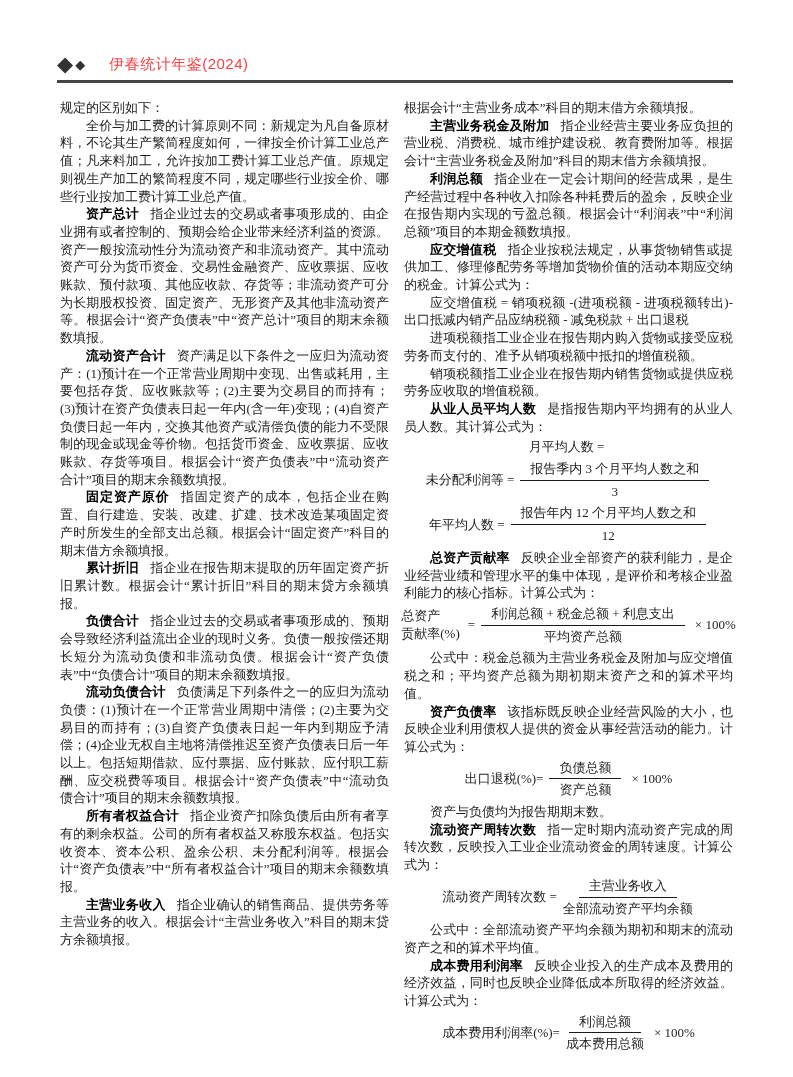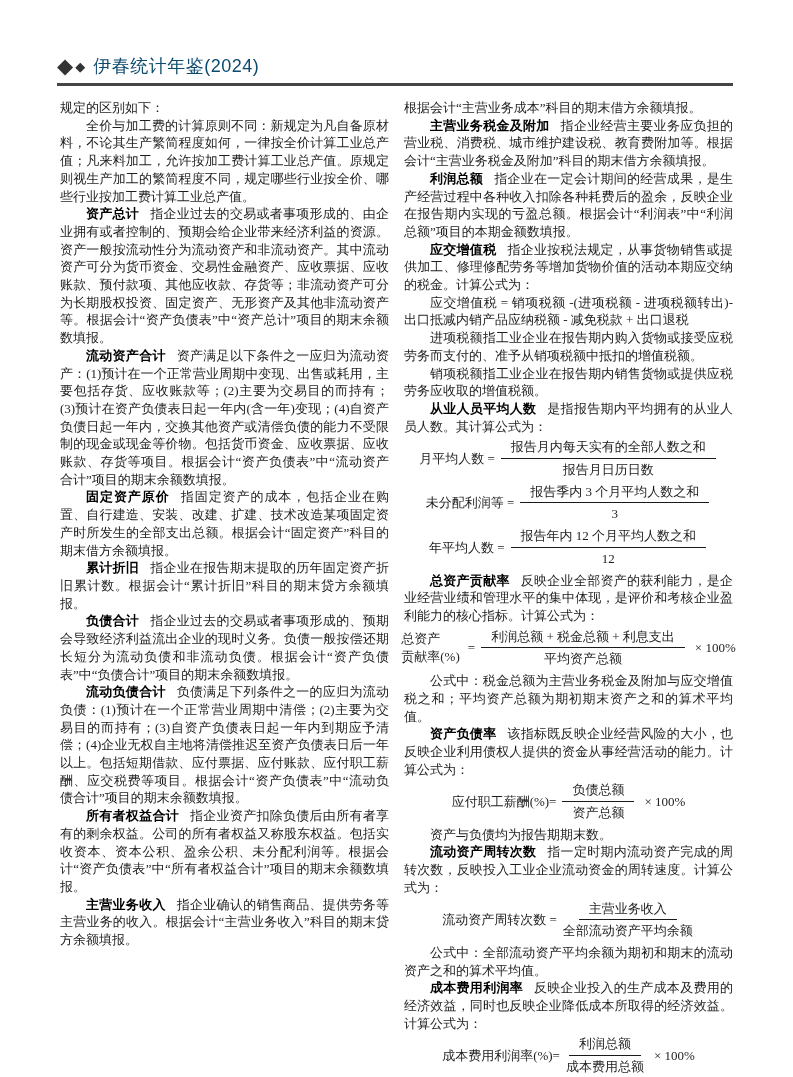--- a/index.html
+++ b/index.html
@@ -7,22 +7,22 @@
     position:relative;width:793px;height:1077px;background:#ffffff;
     font-family:"Liberation Serif","DejaVu Serif",serif;
     color:#1d1d1d;overflow:hidden;margin:0 auto;
   }
   
   .hdr{position:absolute;left:57px;top:54px;width:676px;}
   .hdr-row{display:flex;align-items:center;}
   .dia-lg{font-size:21px;line-height:21px;color:#333;}
   .dia-sm{font-size:13px;line-height:13px;color:#333;margin-left:2px;}
   .hdr-title{
-    margin-left:8px;font-family:"Liberation Sans","DejaVu Sans",sans-serif;
-    font-size:18px;color:#0c4a6e;letter-spacing:0.5px;
+    margin-left:24px;font-family:"Liberation Sans","DejaVu Sans",sans-serif;
+    font-size:15px;color:#ef4444;letter-spacing:0.5px;
   }
   .hdr-rule{margin-top:5px;height:3px;background:#454545;}
   
   .cols{position:absolute;left:60px;top:99px;width:673px;display:flex;gap:15px;}
   .col{width:329px;font-size:13px;line-height:17.7px;text-align:justify;}
   .col p{margin:0;text-indent:2em;}
   .col p.noind{text-indent:0;}
   .term{
     font-family:"Liberation Sans","DejaVu Sans",sans-serif;
     font-weight:700;color:#000;margin-right:0.85em;margin-top:24px;
@@ -80,24 +80,20 @@
       <p><b class="term">主营业务税金及附加</b><span>指企业经营主要业务应负担的营业税、消费税、城市维护建设税、教育费附加等。根据会计“主营业务税金及附加”科目的期末借方余额填报。</span></p>
       <p><b class="term">利润总额</b><span>指企业在一定会计期间的经营成果，是生产经营过程中各种收入扣除各种耗费后的盈余，反映企业在报告期内实现的亏盈总额。根据会计“利润表”中“利润总额”项目的本期金额数填报。</span></p>
       <p><b class="term">应交增值税</b><span>指企业按税法规定，从事货物销售或提供加工、修理修配劳务等增加货物价值的活动本期应交纳的税金。计算公式为：</span></p>
       <p>应交增值税 = 销项税额 -(进项税额 - 进项税额转出)- 出口抵减内销产品应纳税额 - 减免税款 + 出口退税</p>
       <p>进项税额指工业企业在报告期内购入货物或接受应税劳务而支付的、准予从销项税额中抵扣的增值税额。</p>
       <p>销项税额指工业企业在报告期内销售货物或提供应税劳务应收取的增值税额。</p>
       <p><b class="term">从业人员平均人数</b><span>是指报告期内平均拥有的从业人员人数。其计算公式为：</span></p>
 
       <div class="formula">
         <span class="lhs">月平均人数 =</span>
-        <span class="frac">
-          <span class="num">报告月内每天实有的全部人数之和</span>
-          <span class="den">报告月日历日数</span>
-        </span>
       </div>
       <div class="formula">
         <span class="lhs">未分配利润等 =</span>
         <span class="frac">
           <span class="num">报告季内 3 个月平均人数之和</span>
           <span class="den">3</span>
         </span>
       </div>
       <div class="formula">
         <span class="lhs">年平均人数 =</span>
@@ -119,21 +115,21 @@
           <span class="num">利润总额 + 税金总额 + 利息支出</span>
           <span class="den">平均资产总额</span>
         </span>
         <span class="suffix">× 100%</span>
       </div>
 
       <p>公式中：税金总额为主营业务税金及附加与应交增值税之和；平均资产总额为期初期末资产之和的算术平均值。</p>
       <p><b class="term">资产负债率</b><span>该指标既反映企业经营风险的大小，也反映企业利用债权人提供的资金从事经营活动的能力。计算公式为：</span></p>
 
       <div class="formula">
-        <span class="lhs">应付职工薪酬(%)=</span>
+        <span class="lhs">出口退税(%)=</span>
         <span class="frac">
           <span class="num">负债总额</span>
           <span class="den">资产总额</span>
         </span>
         <span class="suffix">× 100%</span>
       </div>
 
       <p>资产与负债均为报告期期末数。</p>
       <p><b class="term">流动资产周转次数</b><span>指一定时期内流动资产完成的周转次数，反映投入工业企业流动资金的周转速度。计算公式为：</span></p>
 

